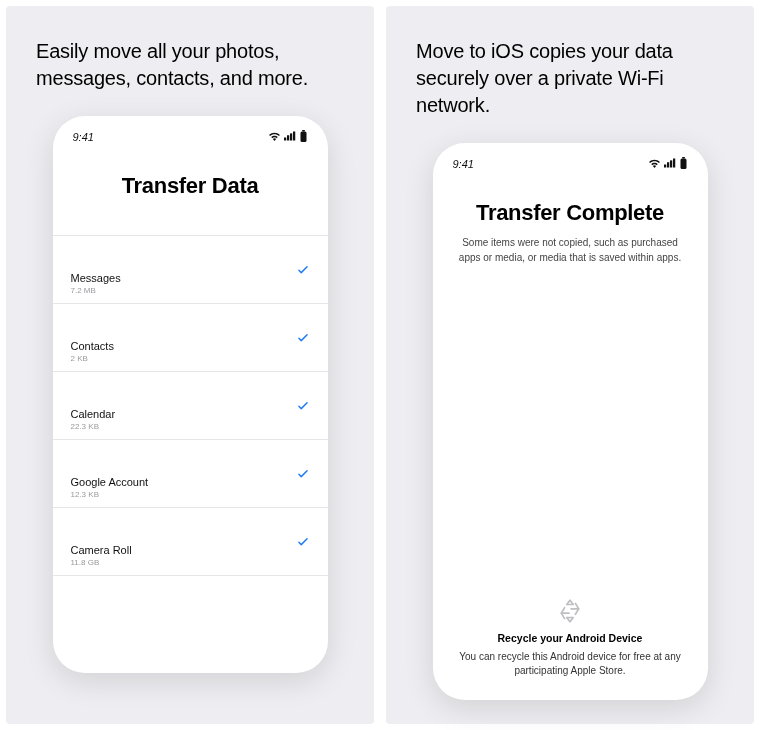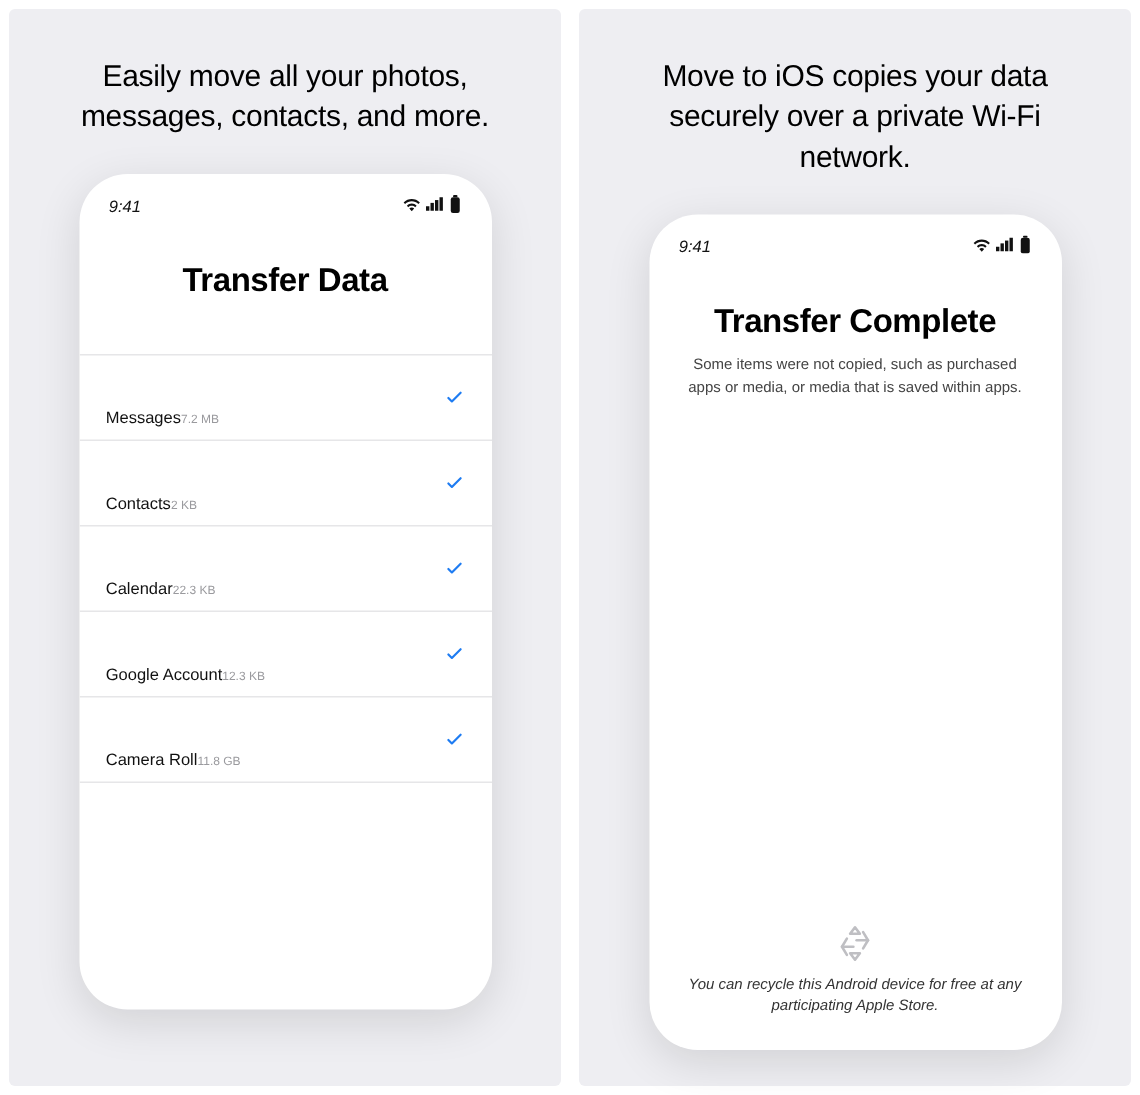--- a/index.html
+++ b/index.html
@@ -21,21 +21,20 @@
       background: #eeeef2;
       border-radius: 4px;
       display: flex;
       flex-direction: column;
       align-items: center;
       padding-top: 32px;
     }
     .headline {
       font-size: 20px;
       font-weight: 500;
-      text-align: center;
       color: #000;
       line-height: 1.35;
       letter-spacing: -0.2px;
       margin-bottom: 24px;
       padding: 0 30px;
     }
     .phone-frame {
       width: 275px;
       height: 557px;
       background: #ffffff;
@@ -97,21 +96,21 @@
     }
     .list-row {
       display: flex;
       align-items: center;
       justify-content: space-between;
       padding: 8px 18px;
       border-bottom: 1px solid #e6e6e8;
     }
     .list-row-text {
       display: flex;
-      flex-direction: row;
+      flex-direction: column;
       margin-top: 28px;
     }
     .list-row-label {
       font-size: 11px;
       color: #111;
       font-weight: 400;
     }
     .list-row-size {
       font-size: 8px;
       color: #9a9a9e;
@@ -162,21 +161,20 @@
     .recycle-title {
       font-size: 10.5px;
       font-weight: 600;
       color: #000;
       margin-bottom: 6px;
     }
     .recycle-desc {
       font-size: 10px;
       color: #333;
       line-height: 1.4;
-      font-style: italic;
     }
     .wifi-icon, .signal-icon, .battery-icon {
       display: inline-block;
     }
   </style>
 </head>
 <body>
 
 <div class="screenshot-panel">
   <div class="headline">Easily move all your photos, messages, contacts, and more.</div>
@@ -305,18 +303,19 @@
         <div class="recycle-icon">
           <svg viewBox="0 0 24 24" fill="none" stroke="currentColor" stroke-width="1.6" stroke-linecap="round" stroke-linejoin="round">
             <path d="M7 19l-3-5 3-5"></path>
             <path d="M4 14h7"></path>
             <path d="M17 5l3 5-3 5"></path>
             <path d="M20 10h-7"></path>
             <path d="M12 22l-3-4h6l-3 4z"></path>
             <path d="M12 2l3 4H9l3-4z"></path>
           </svg>
         </div>
+        <div class="recycle-title">Recycle your Android Device</div>
         <div class="recycle-desc">You can recycle this Android device for free at any participating Apple Store.</div>
       </div>
 
     </div>
   </div>
 </div>
 
 </body></html>

